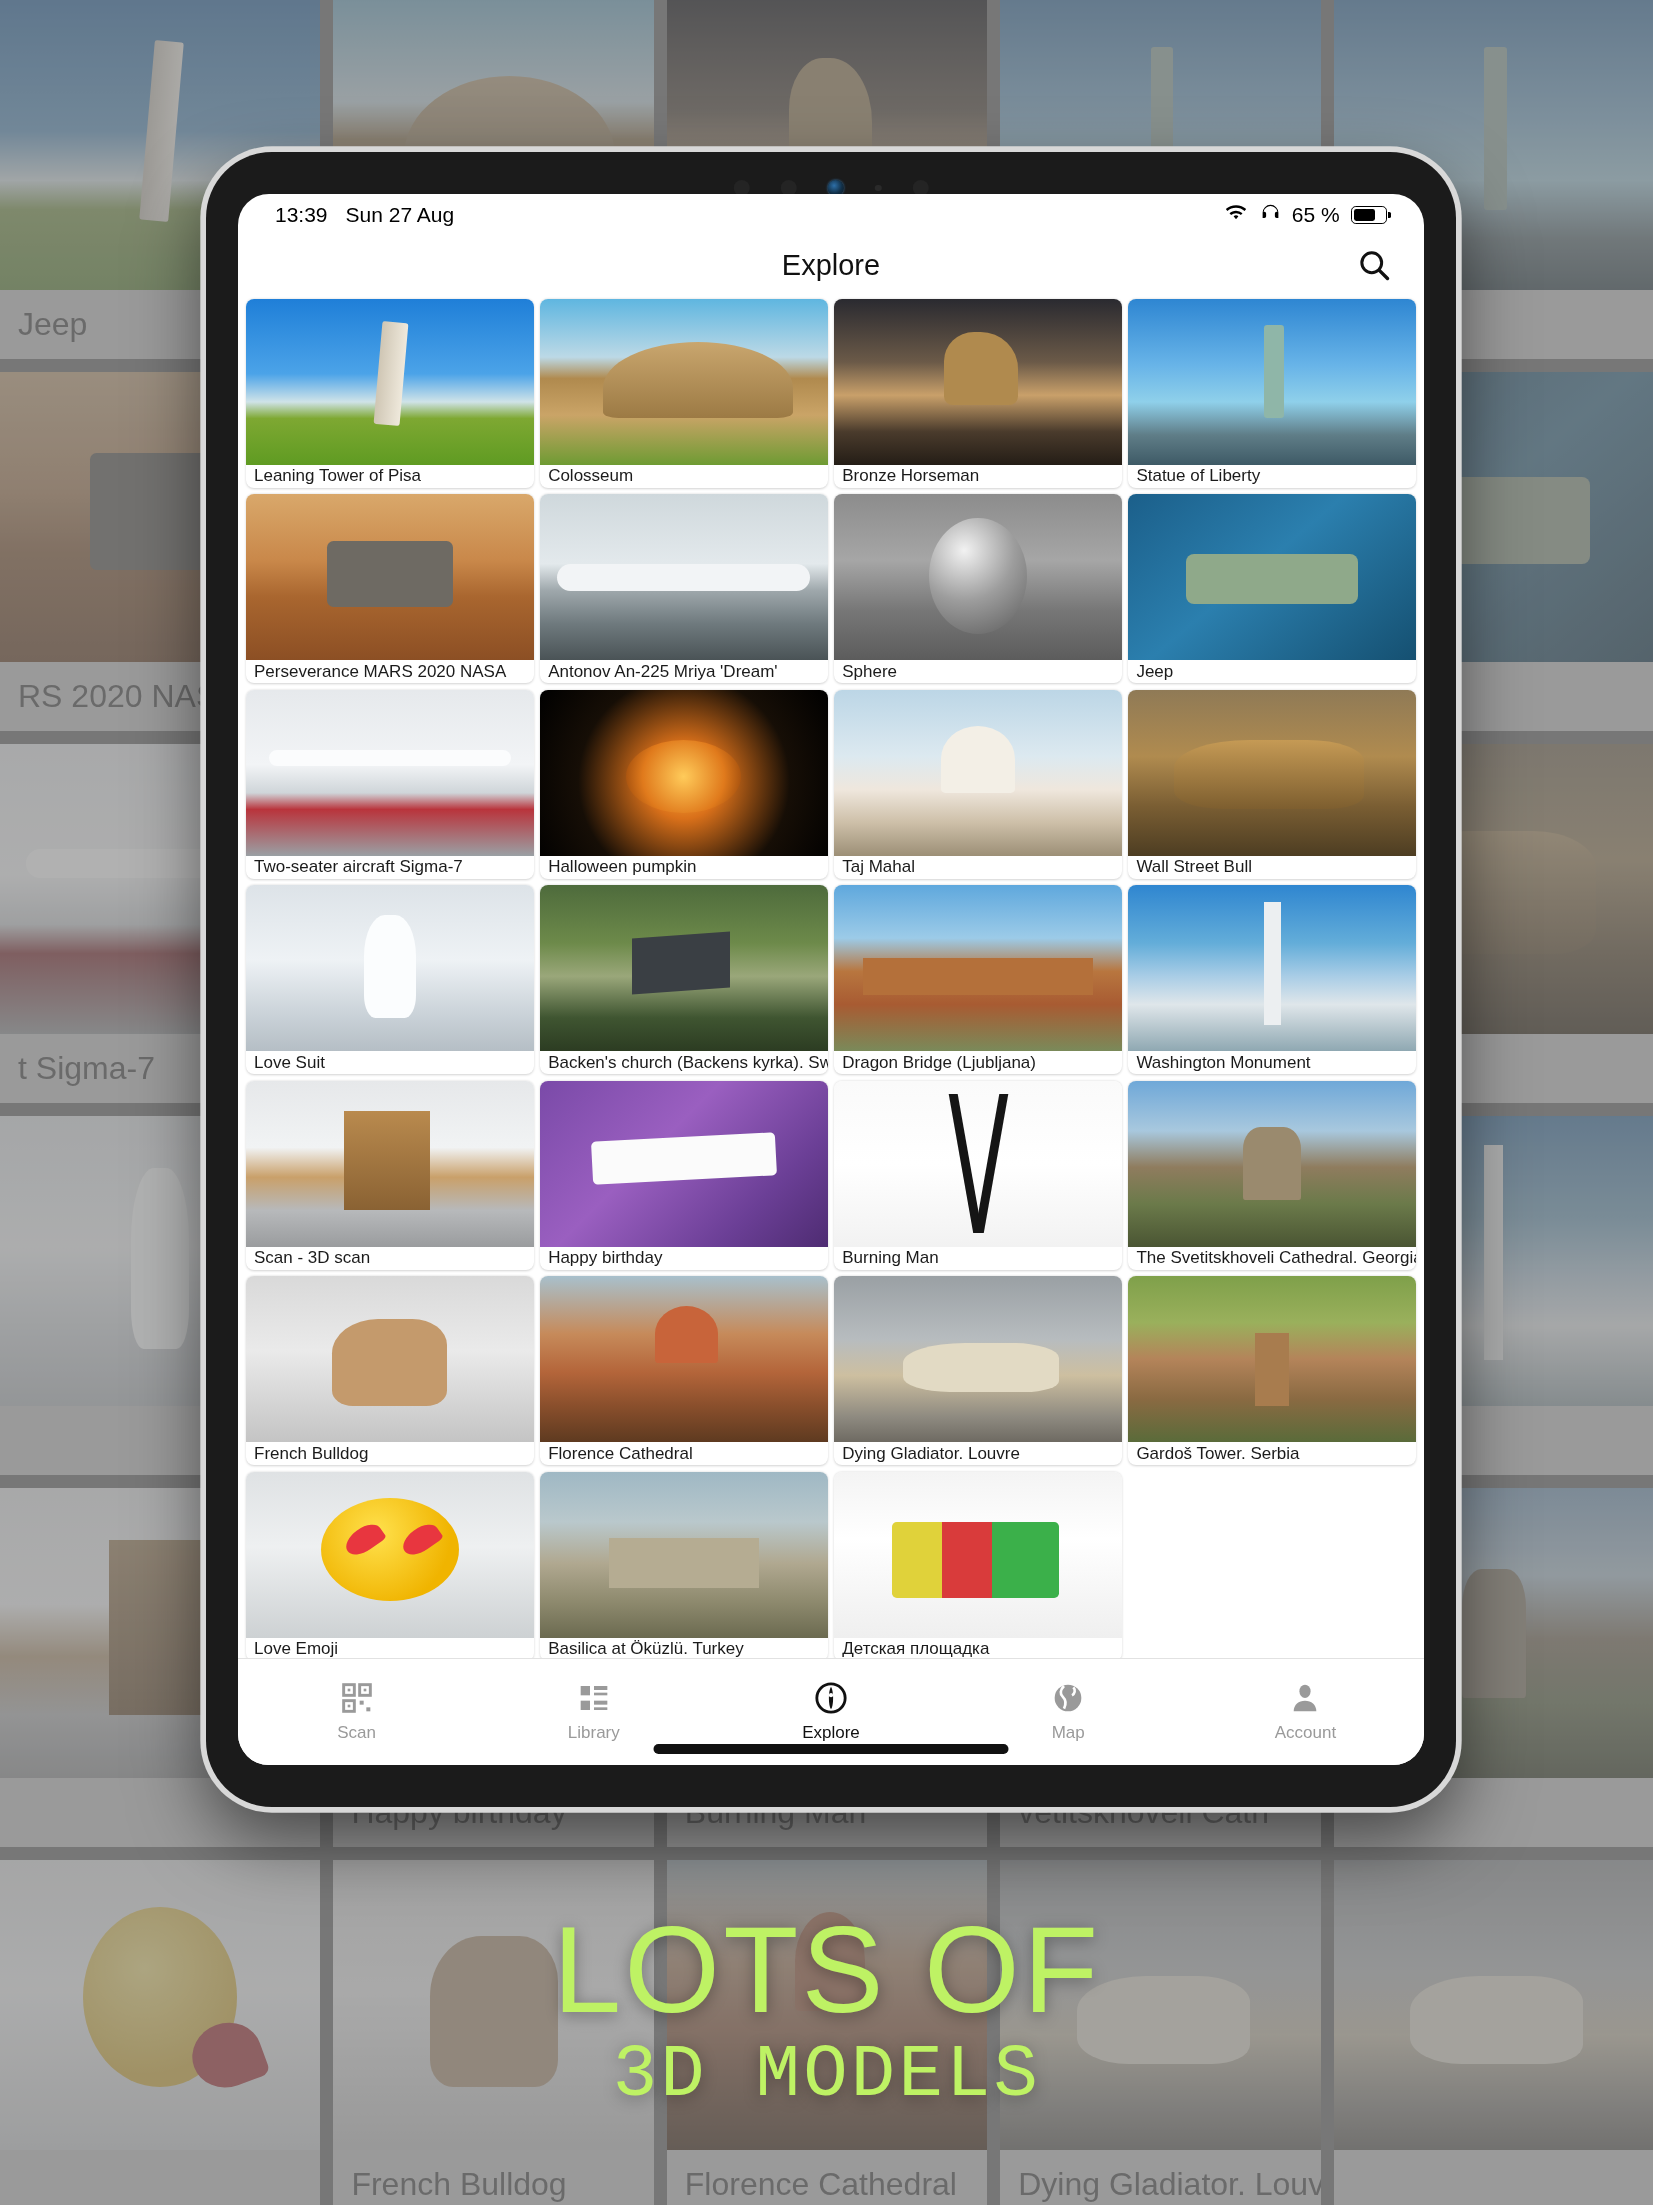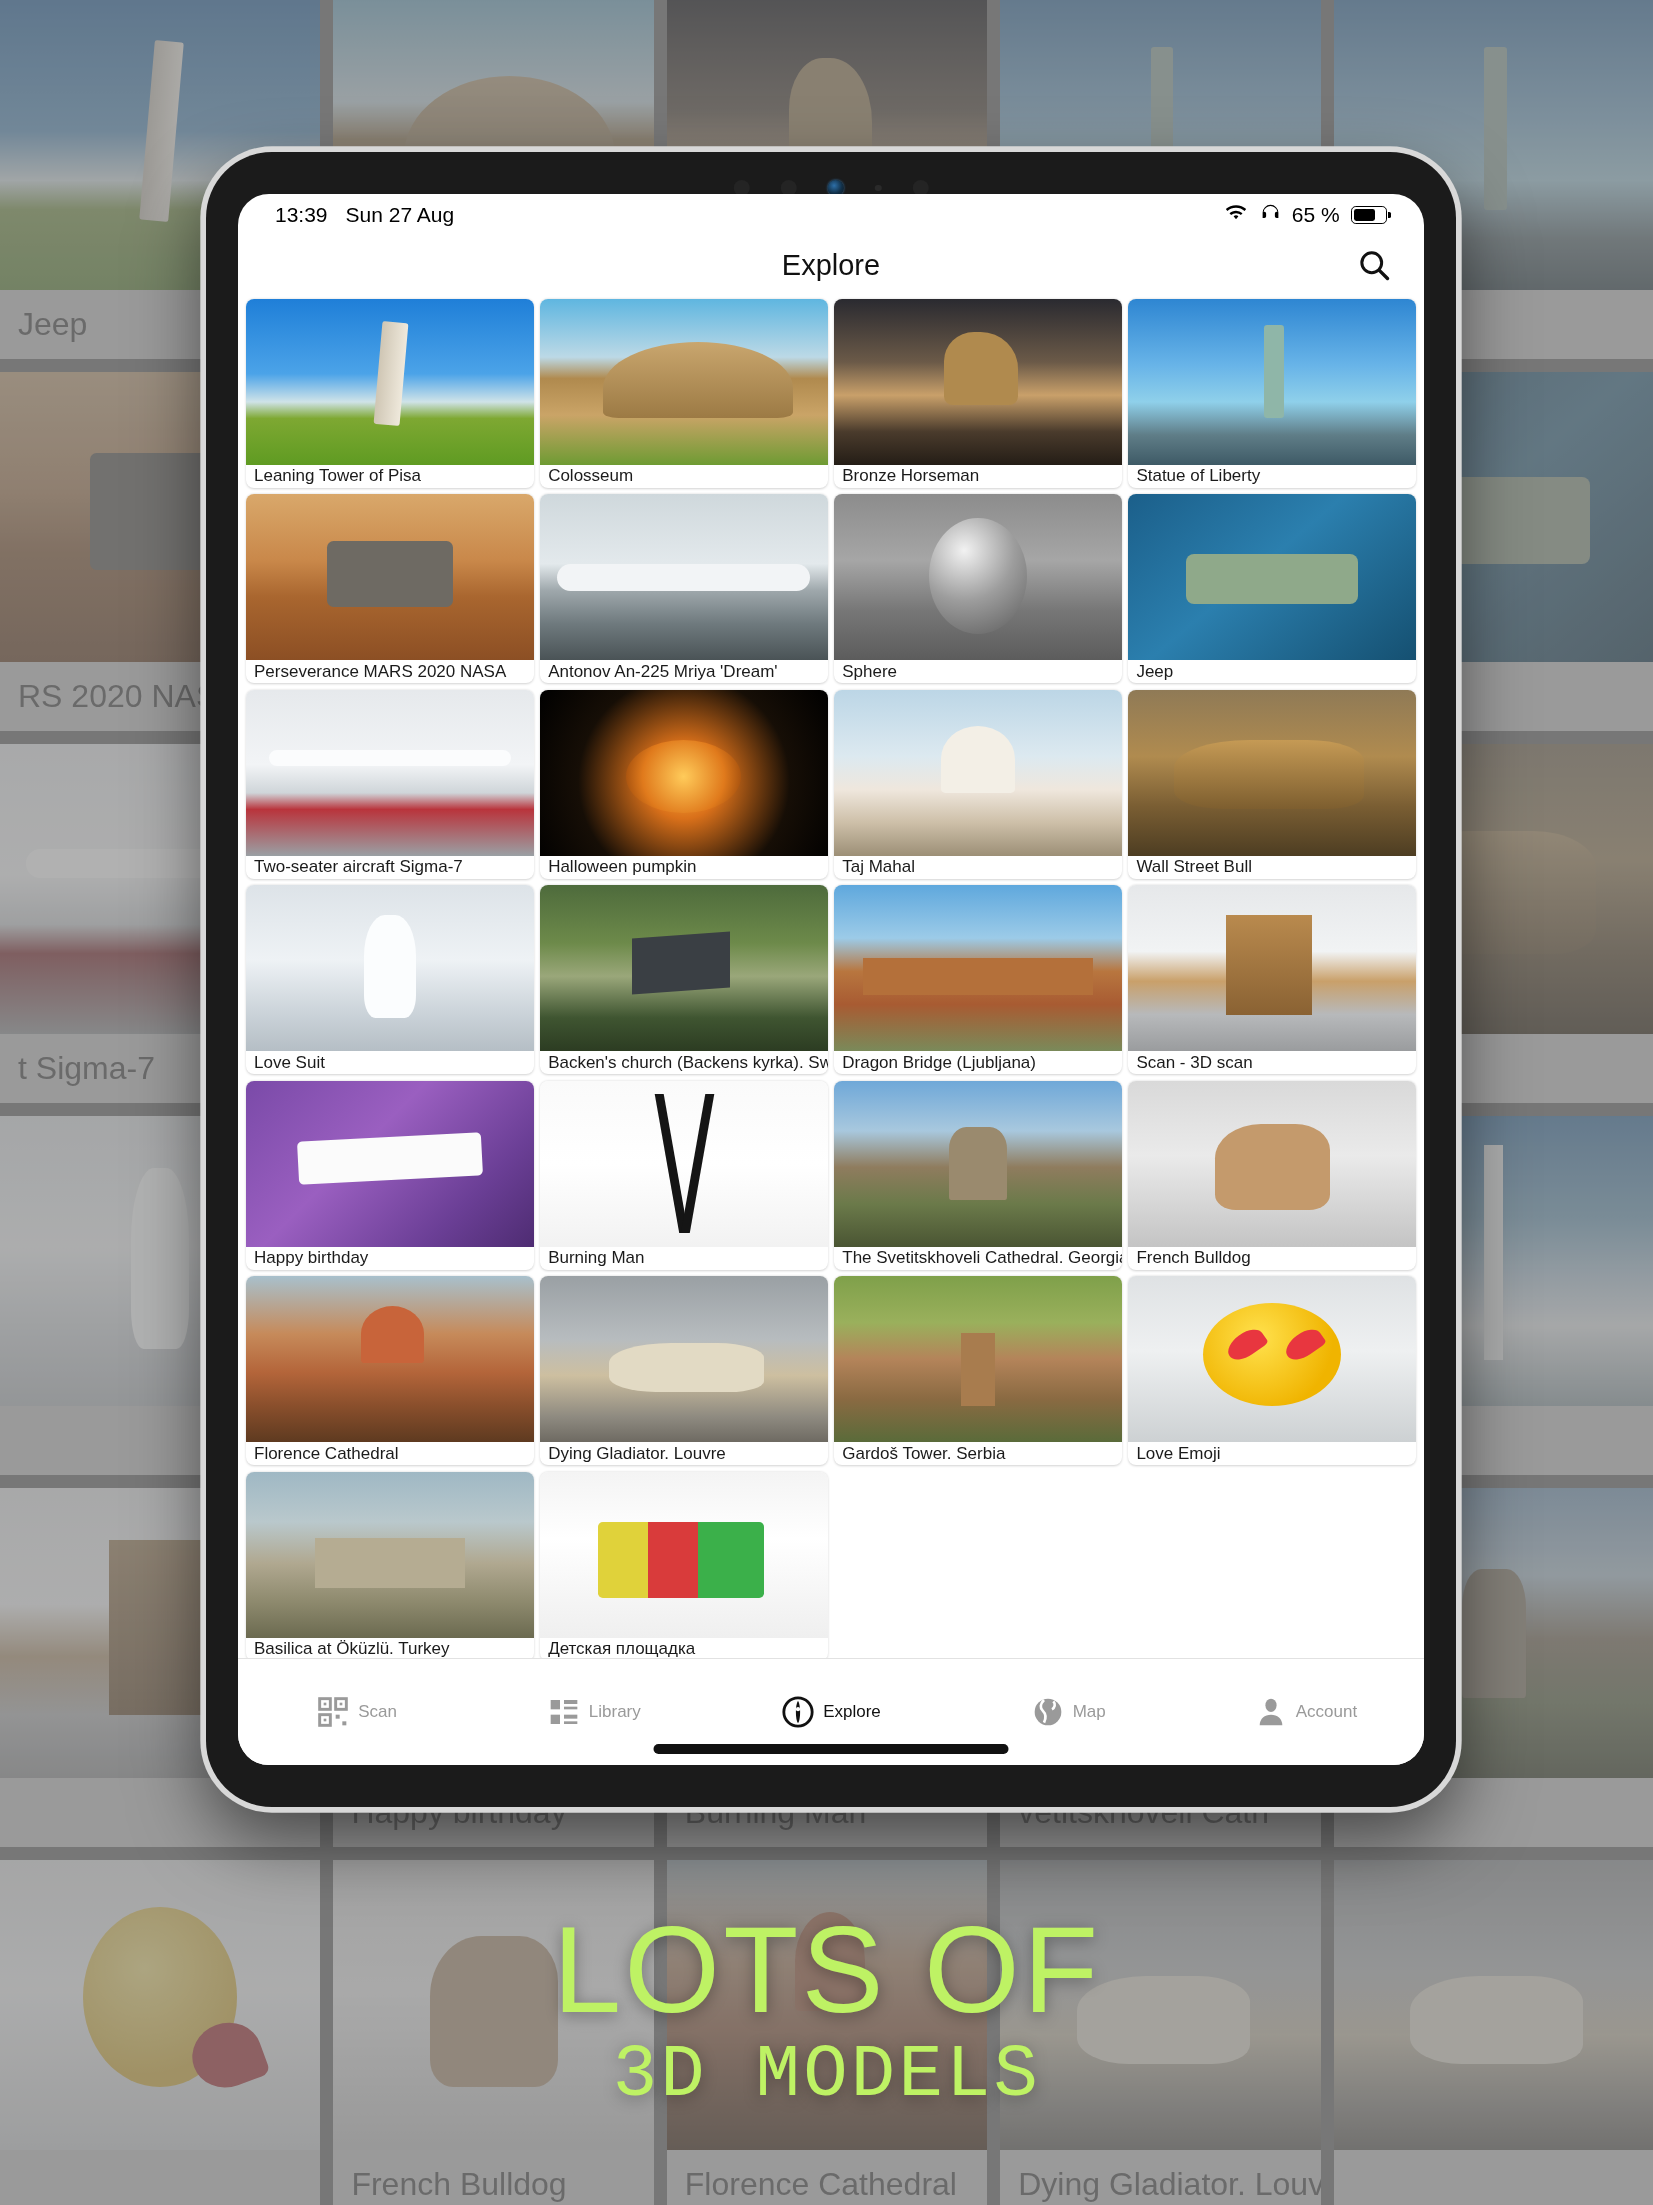--- a/index.html
+++ b/index.html
@@ -63,21 +63,21 @@
   .card { background:#fff; border-radius:8px; overflow:hidden;
           box-shadow:0 0.8px 2.4px rgba(0,0,0,.18);
           display:flex; flex-direction:column; height:189px; }
   .thumb { flex:0 0 166px; position:relative; overflow:hidden; background:#6d6d6d; }
   .clabel { flex:1 1 auto; display:flex; align-items:center; padding:0 8px;
             font-size:17px; color:#1b1b1b; white-space:nowrap; overflow:hidden; }
 
   
   #tabbar { flex:0 0 107px; background:#fff; display:flex;
             border-top:0.8px solid #e2e2e2; position:relative; z-index:5; }
-  .tab { flex:1; display:flex; flex-direction:row; align-items:center;
+  .tab { flex:1; display:flex; flex-direction:column; align-items:center;
          justify-content:center; gap:8px; color:#9a9a9a; font-size:17px; }
   .tab.active { color:#111; }
   .ticon { width:34px; height:34px; display:flex; align-items:center; justify-content:center; }
   #homebar { position:absolute; bottom:11.3px; left:50%; transform:translateX(-50%);
              width:355px; height:9.7px; background:#111; border-radius:6.5px; }
 
   
   #promo { position:absolute; left:0; right:0; bottom:89px; text-align:center;
            color:#bef264; z-index:20; pointer-events:none; }
   #promo .l1 { font-size:123px; letter-spacing:3.2px; font-weight:400; line-height:1.05;
@@ -407,20 +407,26 @@
             </div>
      <div class="clabel">Backen's church (Backens kyrka). Sweden</div>
           </div>
           <div class="card">
             <div class="thumb" style="background:linear-gradient(#5fa8dd 0%,#9ccbe8 32%,#b8763f 52%,#a85b32 72%,#7a8a5a 100%)">
               <div style="position:absolute;left:10%;top:44%;width:80%;height:22%;background:#b4703a"></div>
             </div>
      <div class="clabel">Dragon Bridge (Ljubljana)</div>
           </div>
           <div class="card">
+            <div class="thumb" style="background:linear-gradient(#2f86d0 0%,#63add9 35%,#a9cde6 55%,#dfe6ea 72%,#8fa8b2 100%)">
+              <div style="position:absolute;left:47%;top:10%;width:6%;height:74%;background:#eceff1"></div>
+            </div>
+     <div class="clabel">Washington Monument</div>
+          </div>
+          <div class="card">
             <div class="thumb" style="background:linear-gradient(#e6e8ea 0%,#f1f3f4 40%,#c9a06a 58%,#b7b9bb 78%,#9a9c9e 100%)">
               <div style="position:absolute;left:34%;top:18%;width:30%;height:60%;background:linear-gradient(#b98a4e,#8a6233)"></div>
             </div>
      <div class="clabel">Scan - 3D scan</div>
           </div>
           <div class="card">
             <div class="thumb" style="background:linear-gradient(135deg,#7a4aa8 0%,#9a5fc0 40%,#6b3f96 75%,#4e2c72 100%)">
               <div style="position:absolute;left:18%;top:34%;width:64%;height:26%;background:#fbfbfb;border-radius:4.8px;transform:rotate(-3deg)"></div>
             </div>
      <div class="clabel">Happy birthday</div>

